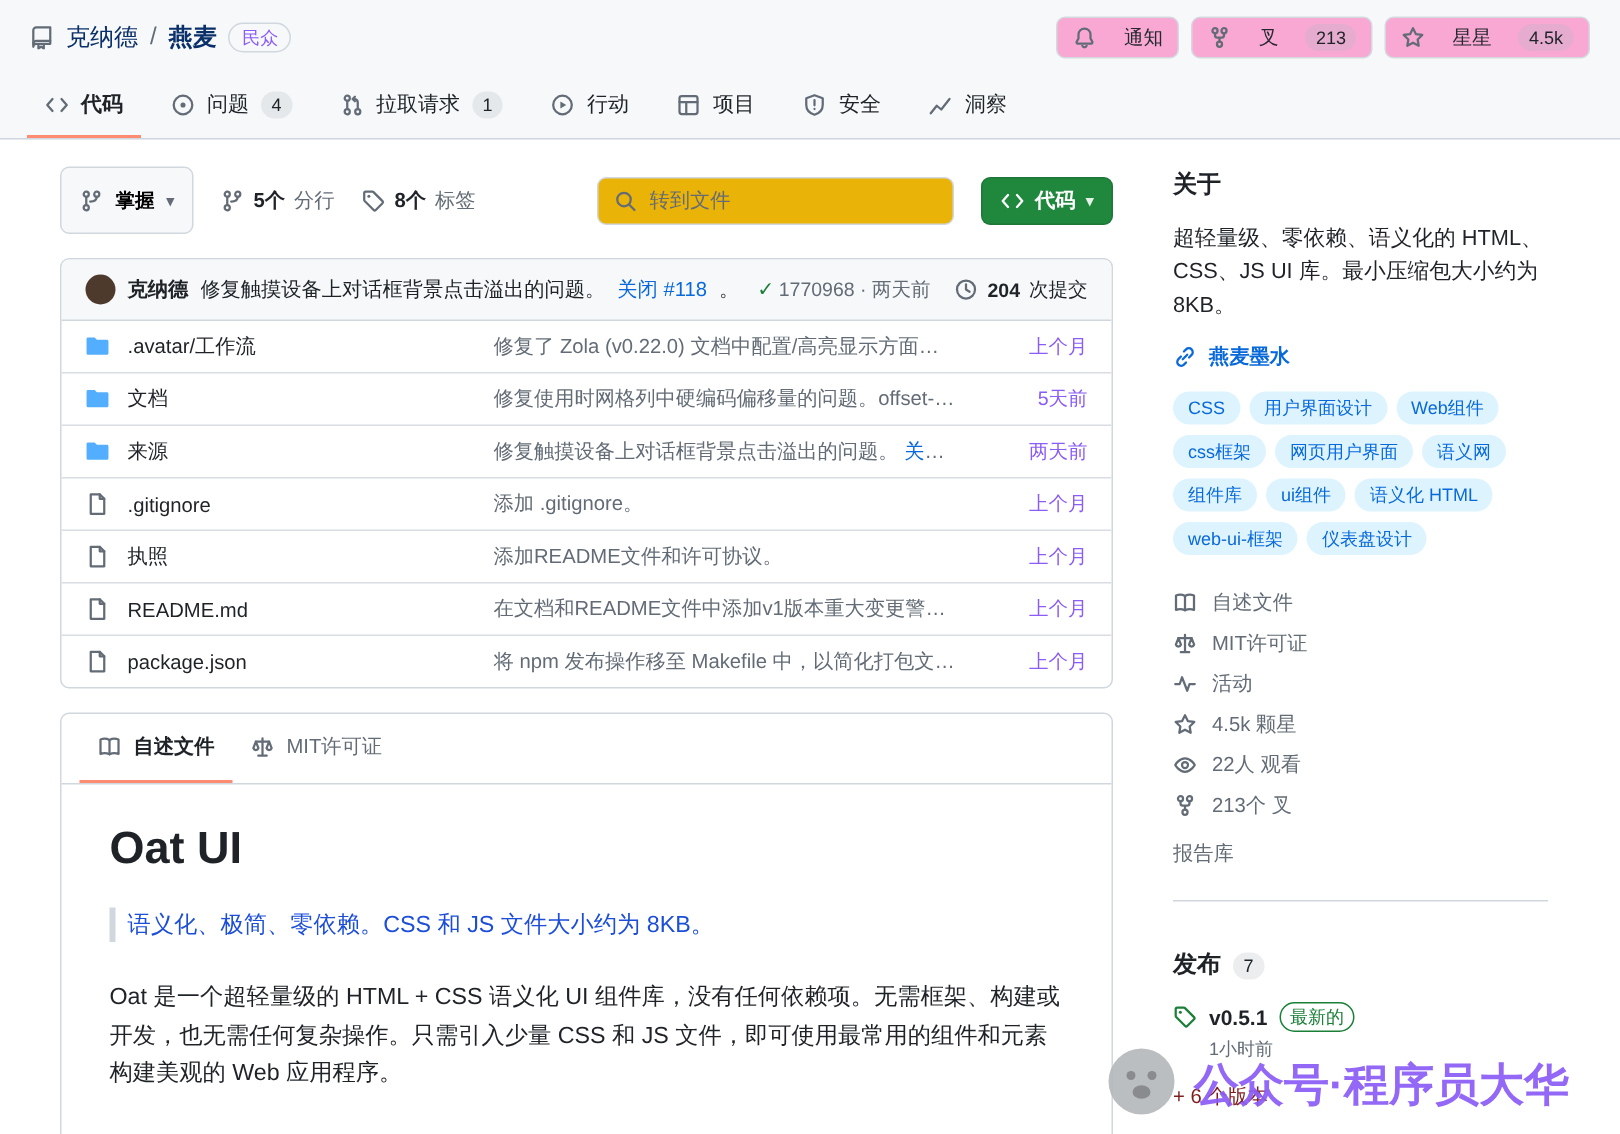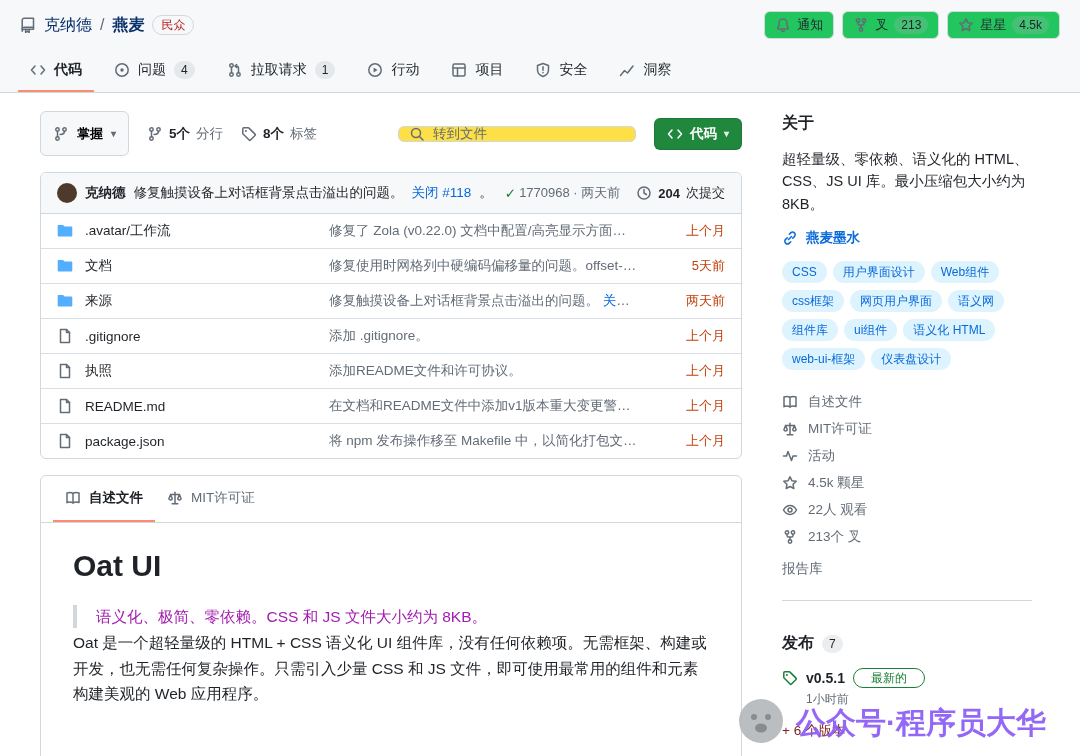--- a/index.html
+++ b/index.html
@@ -9,42 +9,42 @@
   svg.ico{width:16px;height:16px;flex:none;display:block}
   .st{fill:none;stroke:#636c76;stroke-width:1.5;stroke-linecap:round;stroke-linejoin:round}
   .counter{background:rgba(175,184,193,.25);border-radius:2em;padding:1px 7px;font-size:12px;font-weight:500;color:#1f2328;line-height:16px}
 
   
   .gh-header{display:flex;justify-content:space-between;align-items:center;padding:11px 20px;background:#f6f8fa}
   .crumb{display:flex;align-items:center;gap:8px;font-size:16px}
   .crumb .owner{color:#0b3d91;color:#0a3069}
   .crumb .sep{color:#636c76}
   .crumb .repo{color:#0a3069;font-weight:700}
-  .vis-badge{border:1px solid #d0d7de;color:#b91c1c;font-size:12px;border-radius:2em;padding:1px 8px;line-height:16px}
+  .vis-badge{border:1px solid #d0d7de;color:#8b5cf6;font-size:12px;border-radius:2em;padding:1px 8px;line-height:16px}
   .hdr-actions{display:flex;gap:8px;align-items:center}
-  .hbtn{display:flex;align-items:center;gap:6px;background:#22c55e;border:1px solid #d4d9de;border-radius:6px;padding:4px 10px;font-size:13px;color:#24292f}
+  .hbtn{display:flex;align-items:center;gap:18px;background:#f9a8d4;border:1px solid #d4d9de;border-radius:6px;padding:4px 10px;font-size:13px;color:#24292f}
 
   
   .repo-tabs{display:flex;align-items:stretch;padding:0 14px;background:#f6f8fa;border-bottom:1px solid #d0d7de}
   .tab{display:flex;align-items:center;gap:8px;padding:11px 12px;margin:0 4px;border-bottom:2px solid transparent;font-size:14px;color:#1f2328}
   .tab.active{font-weight:700;border-bottom-color:#fd8c73}
 
   
   .layout{display:flex;padding:18px 48px 0 40px;gap:40px;align-items:flex-start}
   main{flex:1;min-width:0}
   aside{width:250px;flex:none;padding-top:2px}
 
   
   .toolbar{display:flex;align-items:center;gap:18px;margin-bottom:16px}
   .branch-btn{display:flex;align-items:center;gap:8px;background:#f6f8fa;border:1px solid #d0d7de;border-radius:6px;height:45px;padding:0 12px;font-weight:700;font-size:13px}
   .caret{font-size:10px;color:#636c76}
   .stat{display:flex;align-items:center;gap:6px;color:#636c76;font-size:13.5px}
   .stat b{color:#1f2328;font-weight:700}
   .tb-spacer{flex:1}
-  .gotofile{display:flex;align-items:center;gap:8px;width:238px;height:16px;border:1px solid #d0d7de;border-radius:6px;background:#fde047;padding:0 10px}
+  .gotofile{display:flex;align-items:center;gap:8px;width:238px;height:32px;border:1px solid #d0d7de;border-radius:6px;background:#eab308;padding:0 10px}
   .gotofile input{border:0;outline:0;flex:1;font-size:13.5px;font-family:inherit;color:#1f2328;background:transparent}
   .gotofile input::placeholder{color:#636c76}
   .code-btn{display:flex;align-items:center;gap:7px;background:#1f883d;color:#fff;border:1px solid rgba(31,35,40,.15);border-radius:6px;height:32px;padding:0 12px;font-weight:700;font-size:13.5px}
   .code-btn .st{stroke:#fff}
   .code-btn .caret{color:#e6f2e9}
 
   
   .filebox{border:1px solid #d0d7de;border-radius:6px;overflow:hidden;background:#fff}
   .commitbar{display:flex;justify-content:space-between;align-items:center;background:#f6f8fa;padding:10px 16px;border-bottom:1px solid #d0d7de;font-size:13.5px}
   .cb-left{display:flex;align-items:center;gap:8px;min-width:0}
@@ -54,45 +54,45 @@
   .blue{color:#0969da}
   .check{color:#1a7f37;font-weight:700;margin-left:4px}
   .cb-right{display:flex;align-items:center;gap:16px;color:#636c76;flex:none;font-size:13px}
   .commits{display:flex;align-items:center;gap:6px;color:#1f2328}
   .commits b{font-weight:700}
   .file-row{display:flex;align-items:center;padding:8px 16px;font-size:13.5px}
   .file-row + .file-row{border-top:1px solid #d8dee4}
   .cell-name{width:272px;flex:none;display:flex;align-items:center;gap:12px}
   .cell-name a{color:#1f2328}
   .cell-msg{flex:1;min-width:0;color:#636c76;white-space:nowrap;overflow:hidden;text-overflow:ellipsis}
-  .cell-time{width:86px;flex:none;text-align:right;color:#c2410c;font-size:13px}
+  .cell-time{width:86px;flex:none;text-align:right;color:#8b5cf6;font-size:13px}
 
   
   .readme{border:1px solid #d0d7de;border-radius:6px;margin-top:16px;background:#fff}
   .readme-tabs{display:flex;align-items:stretch;border-bottom:1px solid #d0d7de;padding:0 12px}
   .rtab{display:flex;align-items:center;gap:8px;padding:13px 12px;border-bottom:2px solid transparent;color:#636c76;font-size:13.5px}
   .rtab.active{color:#1f2328;font-weight:700;border-bottom-color:#fd8c73}
   .readme-body{padding:26px 32px 40px}
   .readme-body h1{font-size:30px;font-weight:700;margin-bottom:22px}
-  .readme-body blockquote{border-left:4px solid #d0d7de;padding:0 19px;color:#a21caf;font-size:15.5px;margin-bottom:2px;line-height:1.5}
+  .readme-body blockquote{border-left:4px solid #d0d7de;padding:0 8px;color:#1d4ed8;font-size:15.5px;margin-bottom:24px;line-height:1.5}
   .readme-body p{font-size:15.5px;line-height:1.65;margin-bottom:16px}
 
   
   .side-section{padding-bottom:22px;border-bottom:1px solid #d0d7de;margin-bottom:32px}
   .side-title{font-size:16px;font-weight:700;margin-bottom:14px;display:flex;align-items:center;gap:8px}
   .side-desc{font-size:14.5px;line-height:1.55;margin-bottom:14px}
   .website{display:flex;align-items:center;gap:8px;color:#0969da;font-weight:700;font-size:13.5px;margin-bottom:14px}
   .topics{display:flex;flex-wrap:wrap;gap:7px 6px;margin-bottom:18px}
   .topic{background:#ddf4ff;color:#0969da;font-size:12px;padding:4px 10px;border-radius:2em;line-height:14px}
   .meta-item{display:flex;align-items:center;gap:10px;color:#636c76;font-size:13.5px;padding:4.5px 0}
   .report{color:#636c76;font-size:13.5px;margin-top:10px;display:block}
   .release{display:flex;gap:8px;margin-bottom:14px}
   .rel-line{display:flex;align-items:center;gap:8px}
   .rel-ver{font-weight:700;font-size:14px}
-  .latest{border:1px solid #1a7f37;color:#1a7f37;border-radius:2em;font-size:12px;padding:1px 17px;line-height:16px}
+  .latest{border:1px solid #1a7f37;color:#1a7f37;border-radius:2em;font-size:12px;padding:1px 6px;line-height:16px}
   .rel-time{color:#636c76;font-size:12px;margin-top:3px}
   .more-link{color:#7f1d1d;font-size:13.5px;display:block;margin-top:4px}
 
   
   .watermark{position:absolute;right:34px;bottom:12px;display:flex;align-items:flex-end;gap:12px;color:#8b5cf6;font-size:30px;font-weight:700;opacity:.92;z-index:50}
 </style>
 </head>
 <body>
 
 <header class="gh-header">

